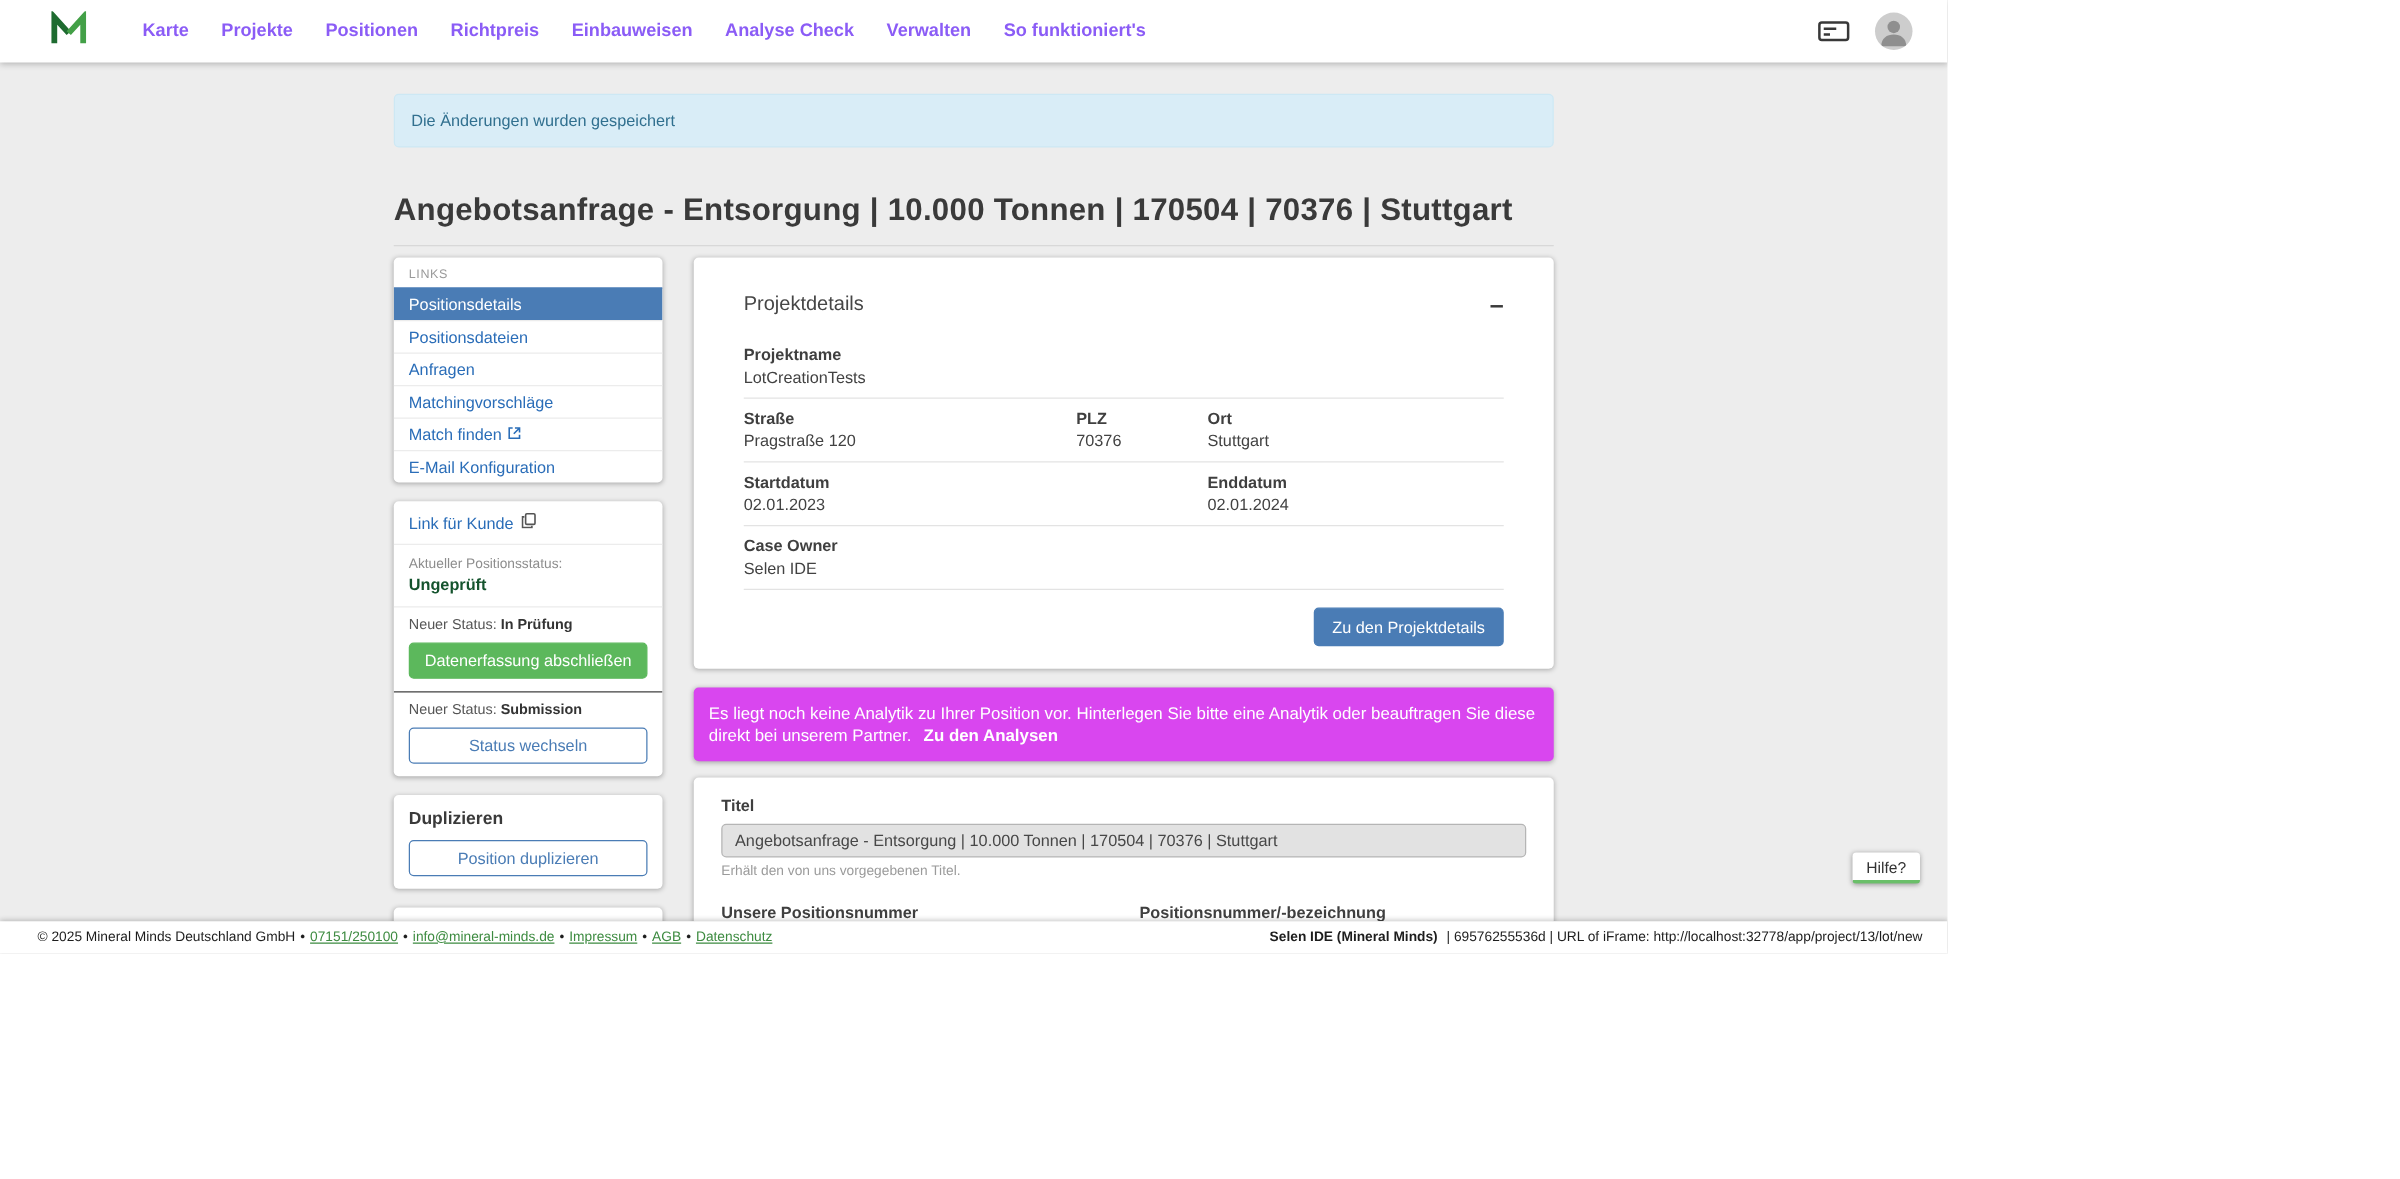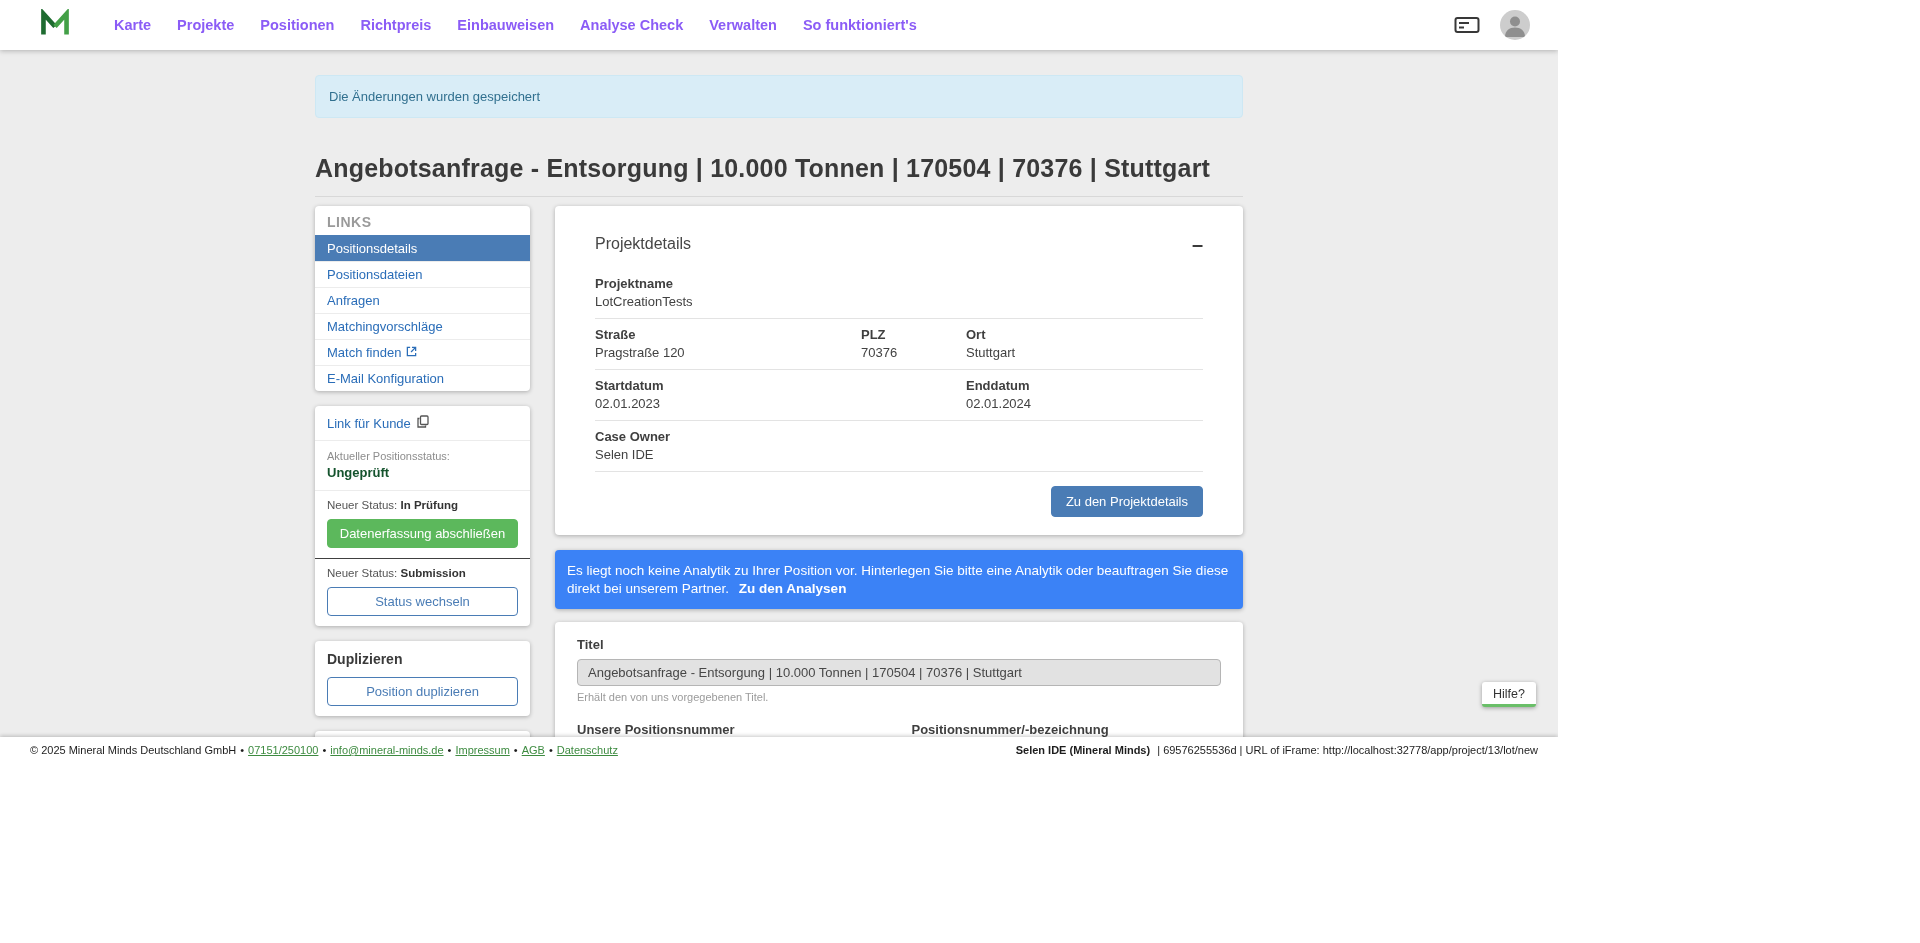--- a/index.html
+++ b/index.html
@@ -27,21 +27,21 @@
   .page-title { font-size: 25px; font-weight: 700; color: #3a3a3a; letter-spacing: .2px; }
   .title-rule { border: none; border-top: 1px solid #d8d8d8; margin: 13px 0 9px; }
 
   .layout { display: flex; gap: 25px; align-items: flex-start; }
   .sidebar { flex: 0 0 215px; width: 215px; }
   .main { flex: 1 1 auto; min-width: 0; }
 
   .card { background: #fff; border-radius: 4px; box-shadow: 0 1px 4px rgba(0,0,0,.28); margin-bottom: 15px; overflow: hidden; }
 
   
-  .links-header { padding: 8px 12px 5px; font-size: 14px; color: #9a9a9a; letter-spacing: .5px; font-weight: bold; }
+  .links-header { padding: 8px 12px 5px; font-size: 10px; color: #9a9a9a; letter-spacing: .5px; }
   .snav-item { display: flex; align-items: center; gap: 5px; padding: 5px 12px; font-size: 13px; color: #2a6db8; border-top: 1px solid #ececec; cursor: pointer; }
   .snav-item.active { background: #4a7cb5; color: #fff; border-top-color: #4a7cb5; }
 
   
   .kunde-link { display: flex; align-items: flex-end; gap: 6px; padding: 9px 12px; font-size: 13px; color: #2a6db8; border-bottom: 1px solid #ececec; cursor: pointer; }
   .status-block { padding: 9px 12px 10px; border-bottom: 1px solid #ececec; }
   .status-label { font-size: 11px; color: #8d8d8d; margin-bottom: 3px; }
   .status-value { font-size: 13px; font-weight: 700; color: #14532d; }
   .next-line { padding: 8px 12px 2px; font-size: 11.5px; color: #555; }
   .next-line b { color: #333; }
@@ -59,21 +59,21 @@
   .pd-head { display: flex; align-items: center; justify-content: space-between; margin: 4px 0 14px; }
   .pd-title { font-size: 16px; font-weight: 500; color: #464646; }
   .collapse-btn { background: none; border: none; font-size: 20px; font-weight: 700; color: #3a3a3a; cursor: pointer; line-height: 1; }
   .pd-row { display: grid; grid-template-columns: 266px 105px 1fr; padding: 8px 0 9px; border-bottom: 1px solid #e3e3e3; }
   .pd-label { font-size: 13px; font-weight: 700; color: #3f3f3f; margin-bottom: 3px; }
   .pd-value { font-size: 13px; color: #424242; }
   .pd-actions { display: flex; justify-content: flex-end; padding-top: 14px; }
   .btn-blue { background: #4a7cb5; border: 1px solid #4a7cb5; color: #fff; font-size: 13px; padding: 7px 14px; }
 
   
-  .analytics-banner { background: #3b82f6; color: #fff; border-radius: 4px; padding: 12px 12px; font-size: 13.5px; line-height: 1.3; margin-bottom: 13px; box-shadow: 0 1px 4px rgba(0,0,0,.28); }
+  .analytics-banner { background: #d946ef; color: #fff; border-radius: 4px; padding: 12px 12px; font-size: 13.5px; line-height: 1.3; margin-bottom: 13px; box-shadow: 0 1px 4px rgba(0,0,0,.28); }
   .analytics-link { font-weight: 700; color: #fff; margin-left: 6px; cursor: pointer; white-space: nowrap; }
 
   
   .form-card { padding: 15px 22px 30px; }
   .form-label { font-size: 13px; font-weight: 700; color: #3f3f3f; margin-bottom: 7px; }
   .text-input { width: 100%; height: 27px; border: 1px solid #b5b5b5; border-radius: 4px; padding: 0 10px; font-size: 13px; color: #424242; font-family: inherit; background: #fff; }
   .text-input:disabled { background: #e2e2e2; color: #474747; opacity: 1; }
   .help-text { font-size: 11px; color: #9b9b9b; margin-top: 5px; }
   .form-row { display: flex; gap: 25px; margin-top: 19px; }
   .form-col { flex: 1 1 0; min-width: 0; }

